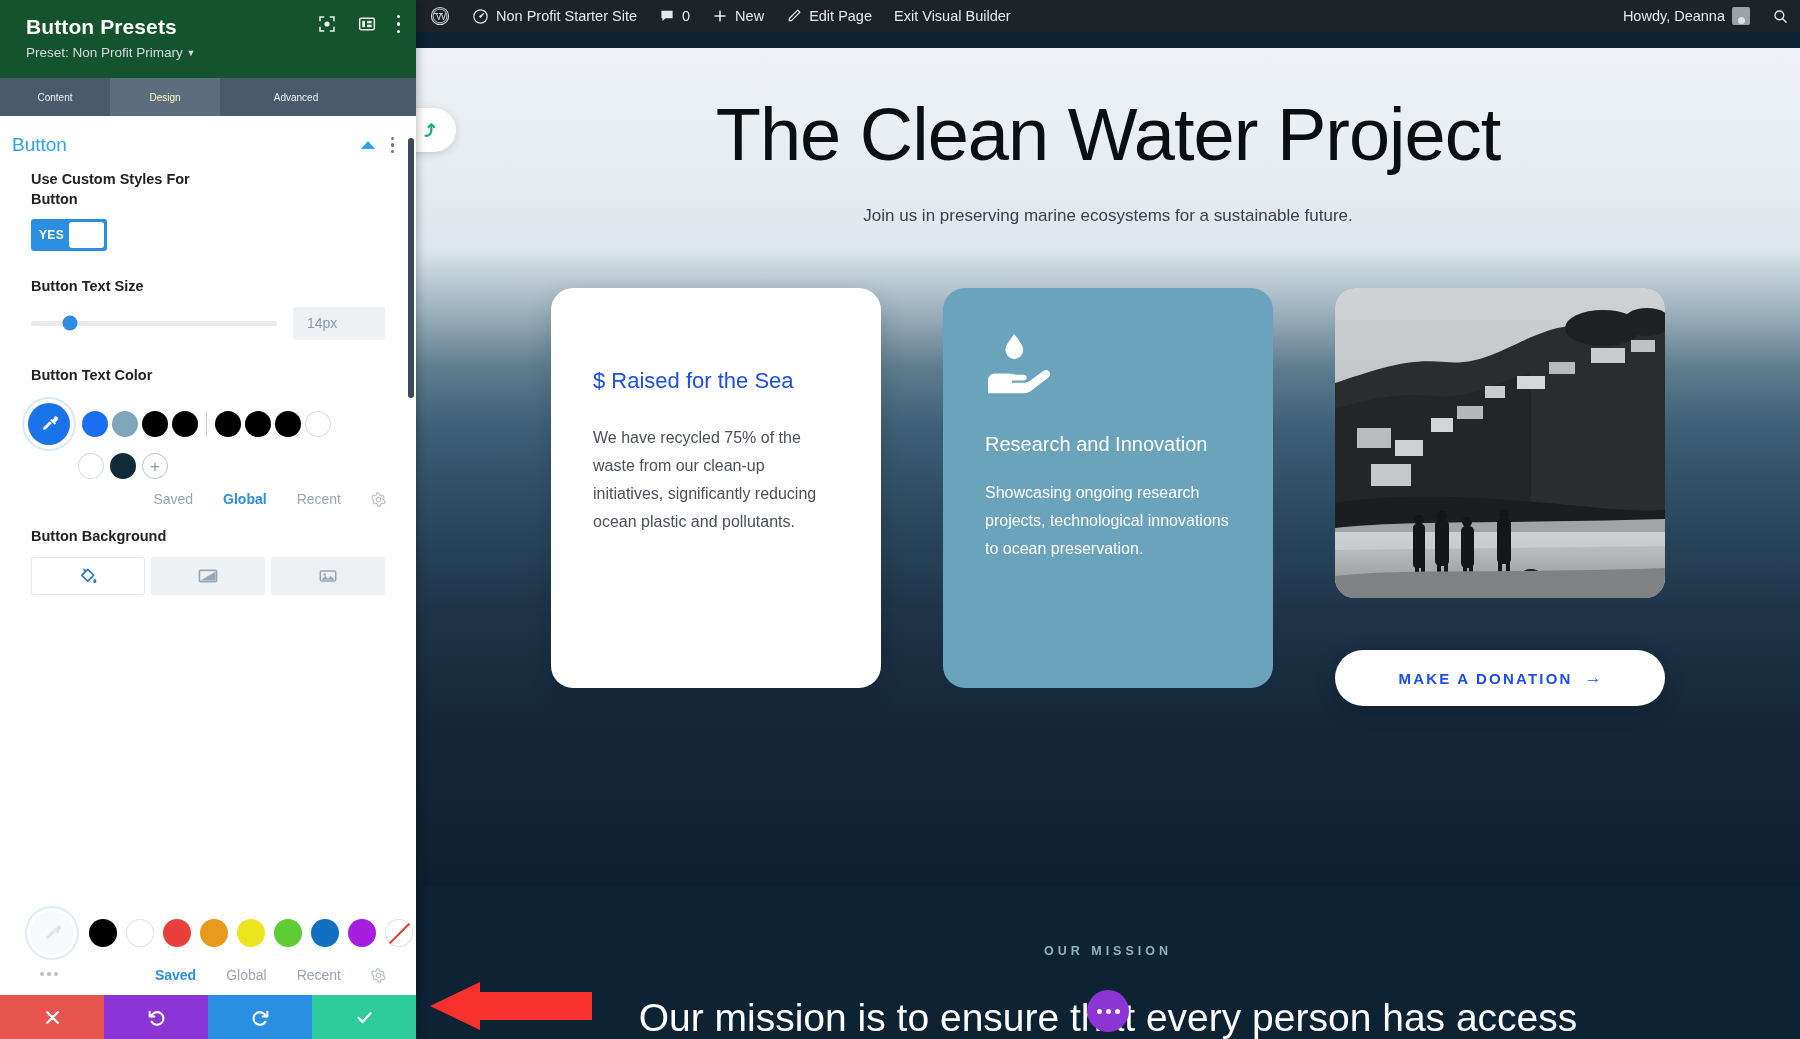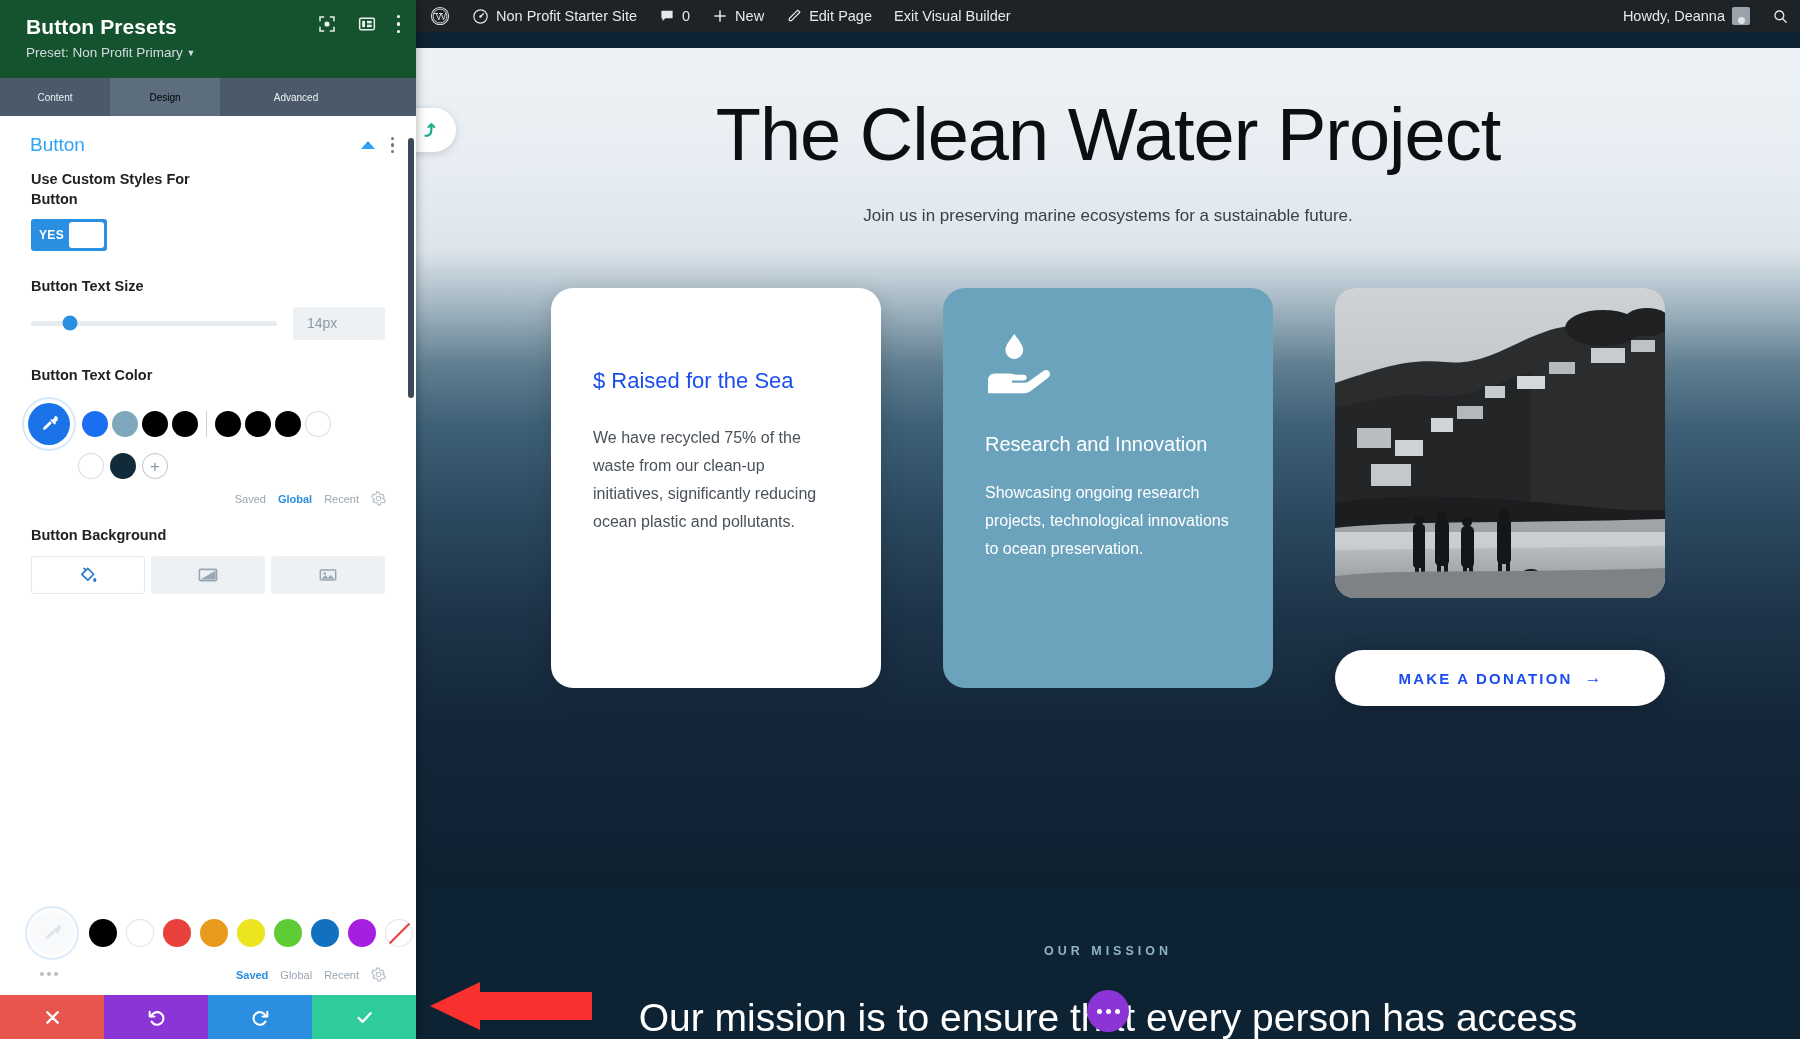--- a/index.html
+++ b/index.html
@@ -43,30 +43,30 @@
 
   .tabs {
     display: flex; background: #4a5a6a; height: 38px;
   }
   .tab {
     flex: 0 0 auto; padding: 0 0; width: 110px;
     display: flex; align-items: center; justify-content: center;
     color: #eef2f5; font-size: 10px; cursor: pointer;
     height: 38px;
   }
-  .tab.active { background: #5c6e7e; color: #000000; }
+  .tab.active { background: #5c6e7e; color: #fef9c3; }
   .tab-adv { width: 120px; padding-left: 32px; }
 
   .panel-body {
     flex: 1; overflow: hidden; position: relative; background: #fff;
     padding: 0 0 0 0;
   }
   .section-head {
     display: flex; align-items: center; justify-content: space-between;
-    padding: 18px 22px 10px 30px;
+    padding: 18px 22px 10px 12px;
   }
   .section-title { color: #2ea3f2; font-size: 19px; }
   .section-head-icons { display: flex; align-items: center; gap: 16px; }
   .chev {
     width: 0; height: 0; border-left: 7px solid transparent;
     border-right: 7px solid transparent; border-bottom: 8px solid #2ea3f2;
     cursor: pointer;
   }
   .kebab { display:flex; flex-direction: column; gap: 3px; cursor:pointer; }
   .kebab i { width: 3.5px; height: 3.5px; background: #6a7783; border-radius: 50%; display: block; }
@@ -123,21 +123,21 @@
   .sw-divider { width: 1px; height: 26px; background: #c9d0d7; margin: 0 4px; flex:0 0 auto; }
   .sw-add {
     width: 26px; height: 26px; border-radius: 50%;
     border: 1px solid #b9c2cb; display:flex; align-items:center; justify-content:center;
     color: #8b99a7; font-size: 17px; line-height: 1; cursor: pointer; flex:0 0 auto;
   }
   .sw-row2 { margin-top: 8px; margin-left: 50px; gap: 6px; }
 
   .palette-tabs {
     display: flex; align-items: center; justify-content: flex-end;
-    gap: 12px; padding: 12px 30px 0 0; font-size: 11px;
+    gap: 30px; padding: 12px 30px 0 0; font-size: 14px;
   }
   .ptab { color: #9aa5b1; cursor: pointer; }
   .ptab.active { color: #2a8fe0; font-weight: bold; }
   .gear { width: 15px; height: 15px; cursor: pointer; opacity: .65; }
 
   
   .bg-types { display: flex; gap: 6px; margin-top: 4px; }
   .bg-type {
     flex: 1; height: 38px; border-radius: 3px; background: #eef1f4;
     display: flex; align-items: center; justify-content: center; cursor: pointer;

